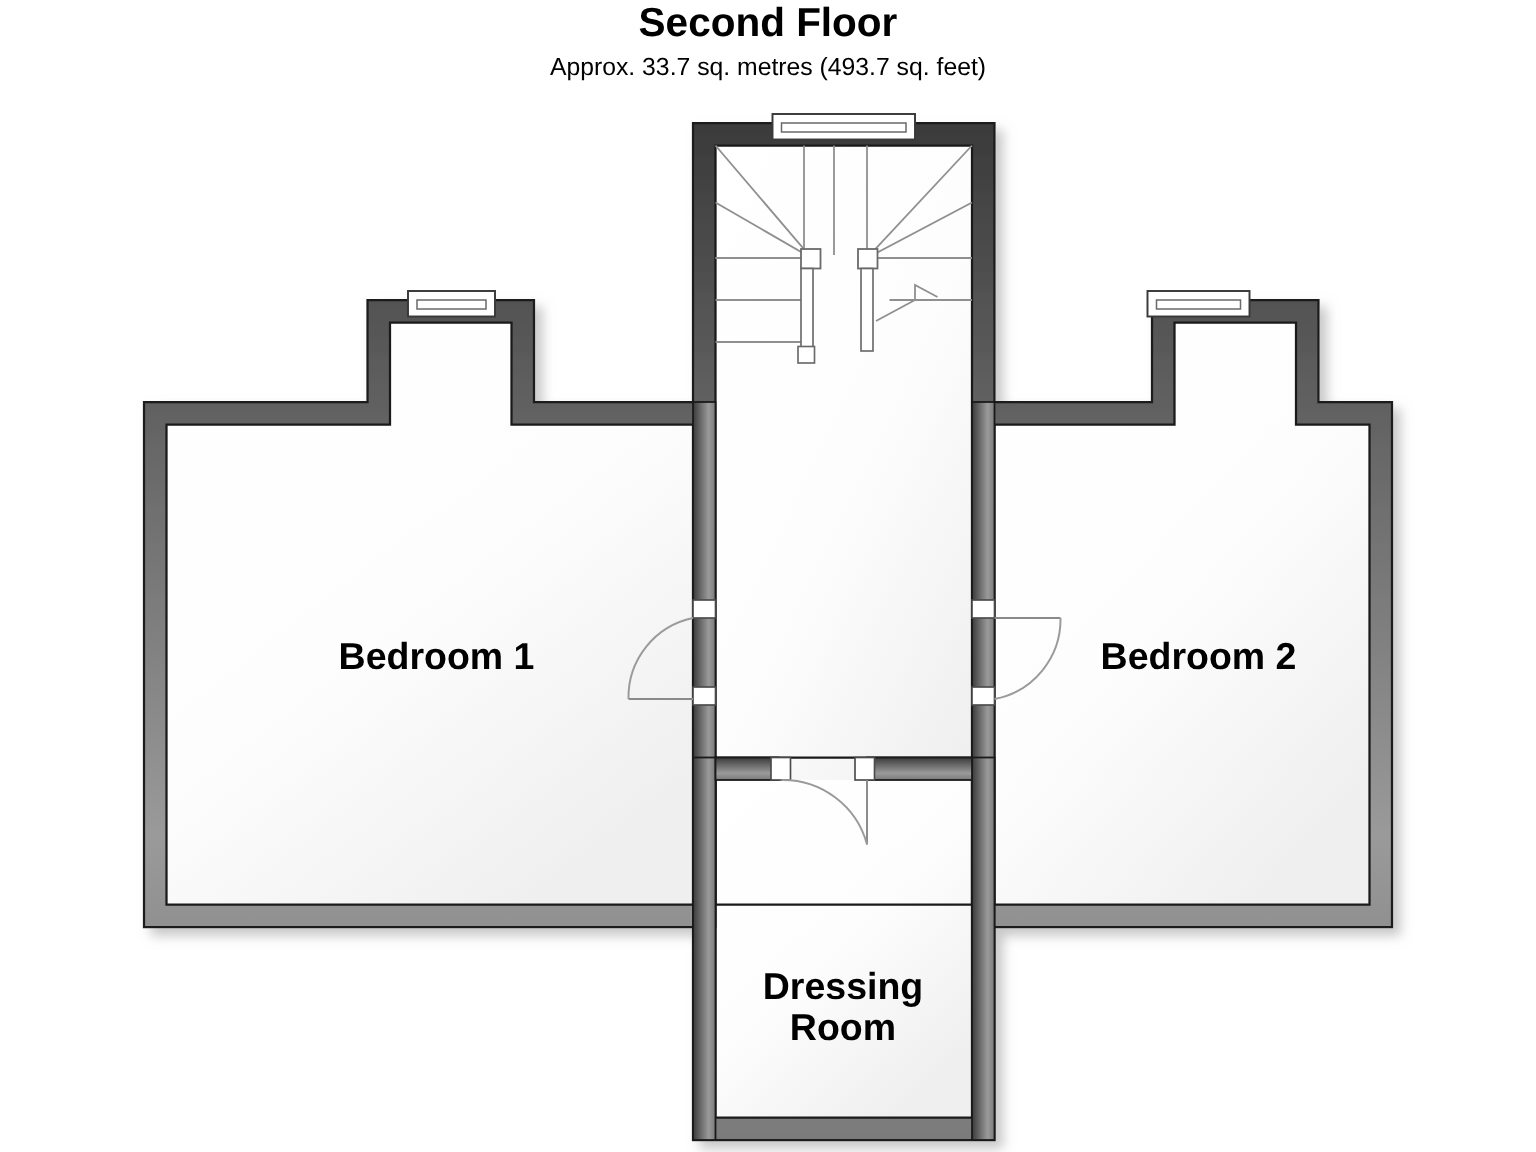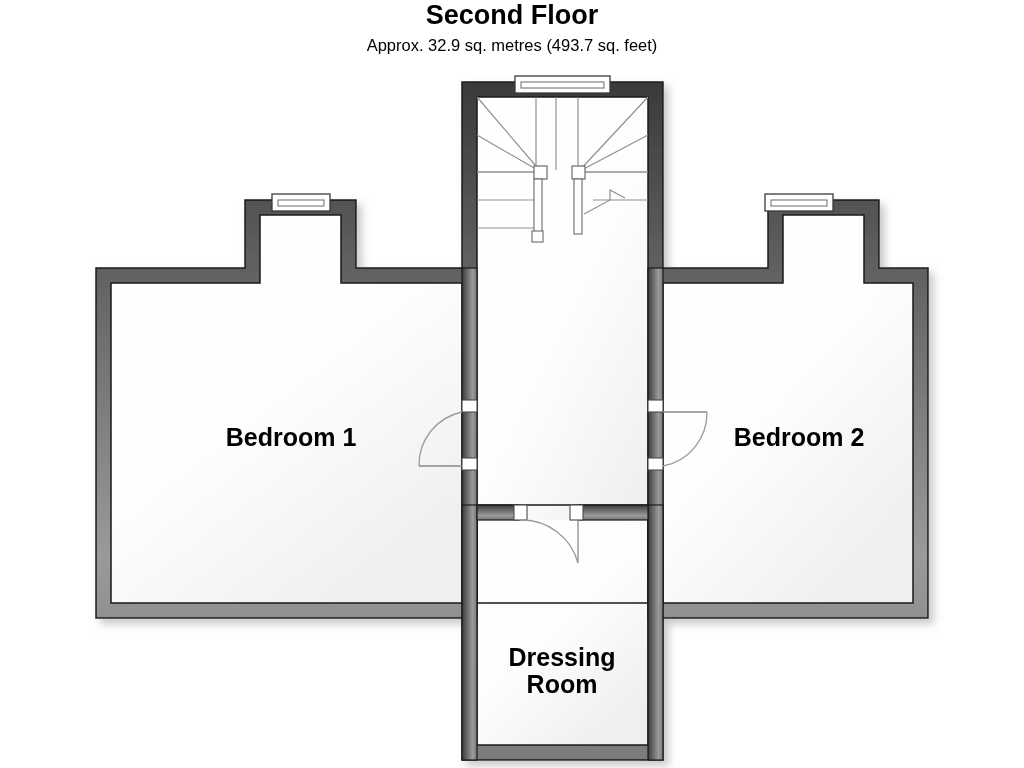--- a/index.html
+++ b/index.html
@@ -59,21 +59,21 @@
     fill: #000000;
   }
 </style>
 </head>
 <body>
 
 <div id="plan-root">
 
   <div class="title-block">
     <div class="plan-title">Second Floor</div>
-    <div class="plan-subtitle">Approx. 32.9 sq. metres (493.7 sq. feet)</div>
+    <div class="plan-subtitle">Approx. 33.7 sq. metres (493.7 sq. feet)</div>
   </div>
 
   <svg class="floorplan" viewBox="0 0 1024 768">
     <defs>
       <linearGradient id="wallGradV" x1="0" y1="0" x2="0" y2="1">
         <stop offset="0%" stop-color="#3a3a3a"></stop>
         <stop offset="35%" stop-color="#6b6b6b"></stop>
         <stop offset="70%" stop-color="#9a9a9a"></stop>
         <stop offset="100%" stop-color="#7a7a7a"></stop>
       </linearGradient>

